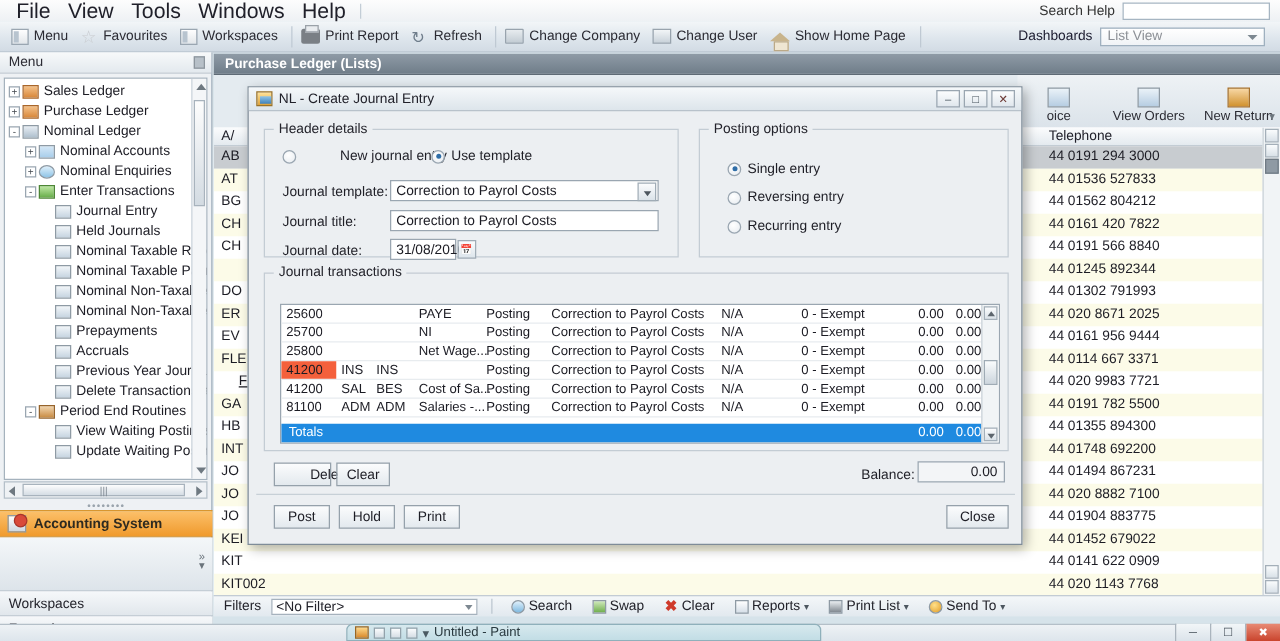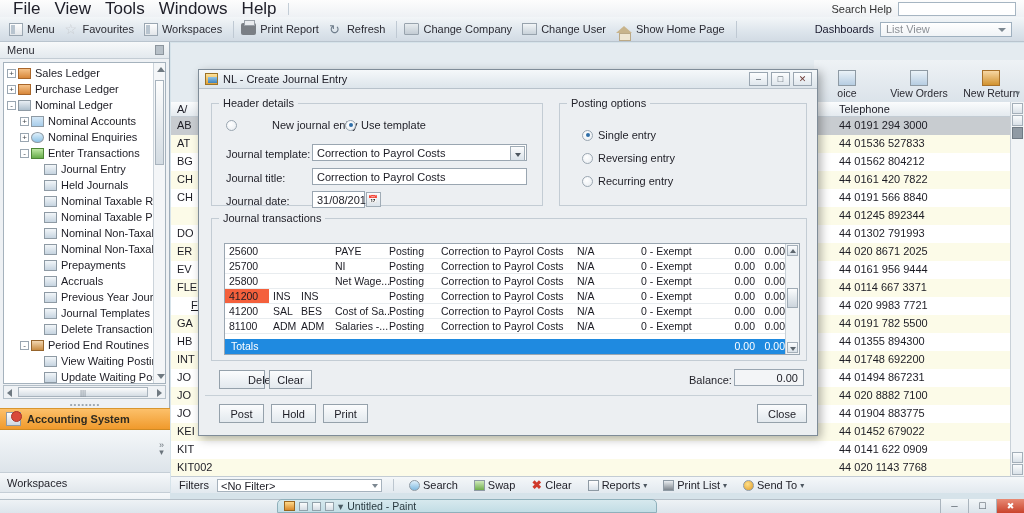--- a/index.html
+++ b/index.html
@@ -401,26 +401,20 @@
           <div class="tnode">
             <span class="spacer" style="width: 29px;"></span>
             <span class="spacer" style="width: 11px;"></span>
             <span class="ticon grid"></span>
             <span>Previous Year Journal En</span>
           </div>
           <div class="tnode">
             <span class="spacer" style="width: 29px;"></span>
             <span class="spacer" style="width: 11px;"></span>
             <span class="ticon grid"></span>
-            <span>Journal Templates</span>
-          </div>
-          <div class="tnode">
-            <span class="spacer" style="width: 29px;"></span>
-            <span class="spacer" style="width: 11px;"></span>
-            <span class="ticon grid"></span>
             <span>Delete Transactions and</span>
           </div>
           <div class="tnode">
             <span class="spacer" style="width: 16px;"></span>
             <span class="exp">-</span>
             <span class="ticon cal"></span>
             <span>Period End Routines</span>
           </div>
           <div class="tnode">
             <span class="spacer" style="width: 29px;"></span>
@@ -461,20 +455,23 @@
 
     <div class="lp-btm-item" style="top:430px;">
       <span>Workspaces</span>
     </div>
     <div class="lp-btm-item" style="top:450px;">
       <span>Favourites</span>
     </div>
   </div>
 
   <div class="pl-window">
+    <div class="pl-title">
+      <span>Purchase Ledger (Lists)</span>
+    </div>
 
     <div class="pl-toolbar">
       <div class="pl-tb-item">
         <span class="pl-tb-ico"></span>
         <span>oice</span>
       </div>
       <div class="pl-tb-item">
         <span class="pl-tb-ico"></span>
         <span>View Orders</span>
       </div>

